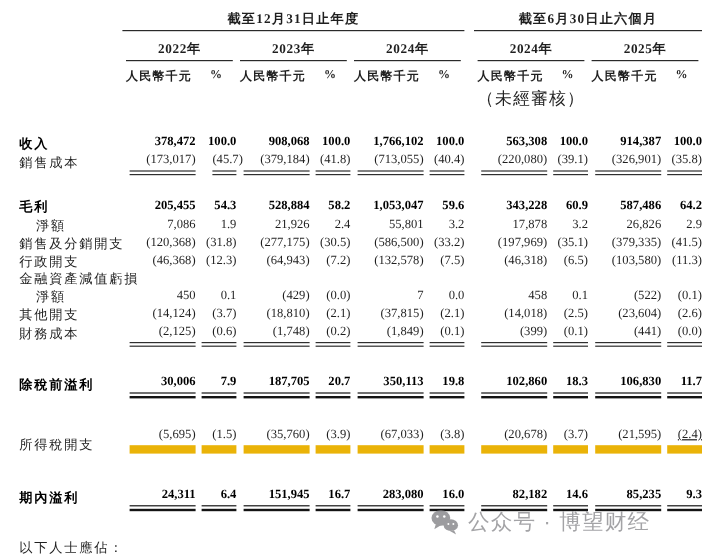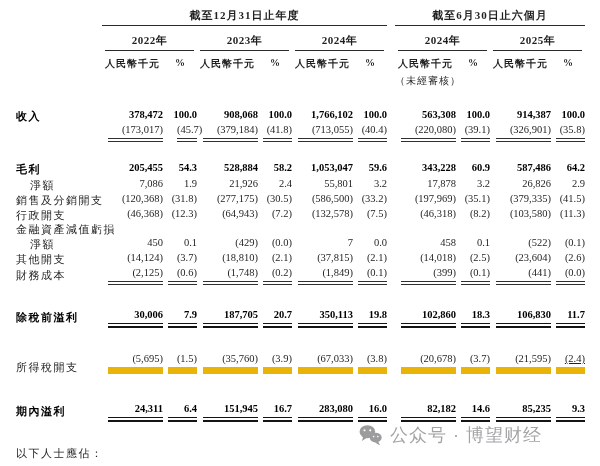--- a/index.html
+++ b/index.html
@@ -17,21 +17,21 @@
   .hg1{grid-column:2/8;}
   .hg2{grid-column:9/13;}
   .yr{grid-row:2;text-align:center;font-size:11px;letter-spacing:.5px;margin:7px 3px 0 3px;
       padding-bottom:2px;border-bottom:1.2px solid #2a2a2a;white-space:nowrap;}
   .y1{grid-column:2/4;} .y2{grid-column:4/6;} .y3{grid-column:6/8;}
   .y4{grid-column:9/11;} .y5{grid-column:11/13;}
   .cu{grid-row:3;text-align:center;font-size:10px;letter-spacing:1px;margin-top:6px;white-space:nowrap;}
   .cu1{grid-column:2;} .cu2{grid-column:4;} .cu3{grid-column:6;} .cu4{grid-column:9;} .cu5{grid-column:11;}
   .pc{grid-row:3;text-align:center;font-size:10px;margin-top:6px;}
   .pc1{grid-column:3;} .pc2{grid-column:5;} .pc3{grid-column:7;} .pc4{grid-column:10;} .pc5{grid-column:12;}
-  .unaud{grid-row:4;grid-column:9/11;text-align:left;font-size:10px;font-weight:normal;
+  .unaud{grid-row:4;grid-column:9/11;text-align:center;font-size:14px;font-weight:normal;
          letter-spacing:1px;margin-top:3px;white-space:nowrap;}
 
   
   .tbody{margin-top:20px;}
   .trow{line-height:14px;font-size:10.5px;align-items:end;}
   .trow .lbl{grid-column:1;min-width:0;white-space:nowrap;font-size:11px;letter-spacing:1.5px;}
   .trow.indent .lbl{padding-left:14px;}
   .trow.bold{font-weight:bold;color:#000;}
   .cell{min-width:0;}
   .cell .lb{display:block;text-align:right;position:relative;padding-bottom:1px;}
@@ -106,20 +106,21 @@
             <span class="lb">100.0</span>
           </div>
           <div class="cell amt" style="grid-column: 11;">
             <span class="lb">914,387</span>
           </div>
           <div class="cell pct" style="grid-column: 12;">
             <span class="lb">100.0</span>
           </div>
         </div>
         <div class="grid trow rule-ur">
+          <div class="lbl">銷售成本</div>
           <div class="cell amt" style="grid-column: 2;">
             <span class="lb">(173,017)</span>
           </div>
           <div class="cell pct" style="grid-column: 3; padding-left: 14px;">
             <span class="lb">(45.7)</span>
           </div>
           <div class="cell amt" style="grid-column: 4;">
             <span class="lb">(379,184)</span>
           </div>
           <div class="cell pct" style="grid-column: 5;">
@@ -292,21 +293,21 @@
           <div class="cell amt" style="grid-column: 6;">
             <span class="lb">(132,578)</span>
           </div>
           <div class="cell pct" style="grid-column: 7;">
             <span class="lb">(7.5)</span>
           </div>
           <div class="cell amt" style="grid-column: 9;">
             <span class="lb">(46,318)</span>
           </div>
           <div class="cell pct" style="grid-column: 10;">
-            <span class="lb">(8.2)</span>
+            <span class="lb">(6.5)</span>
           </div>
           <div class="cell amt" style="grid-column: 11;">
             <span class="lb">(103,580)</span>
           </div>
           <div class="cell pct" style="grid-column: 12;">
             <span class="lb">(11.3)</span>
           </div>
         </div>
         <div class="grid trow">
           <div class="lbl">金融資產減值虧損</div>

